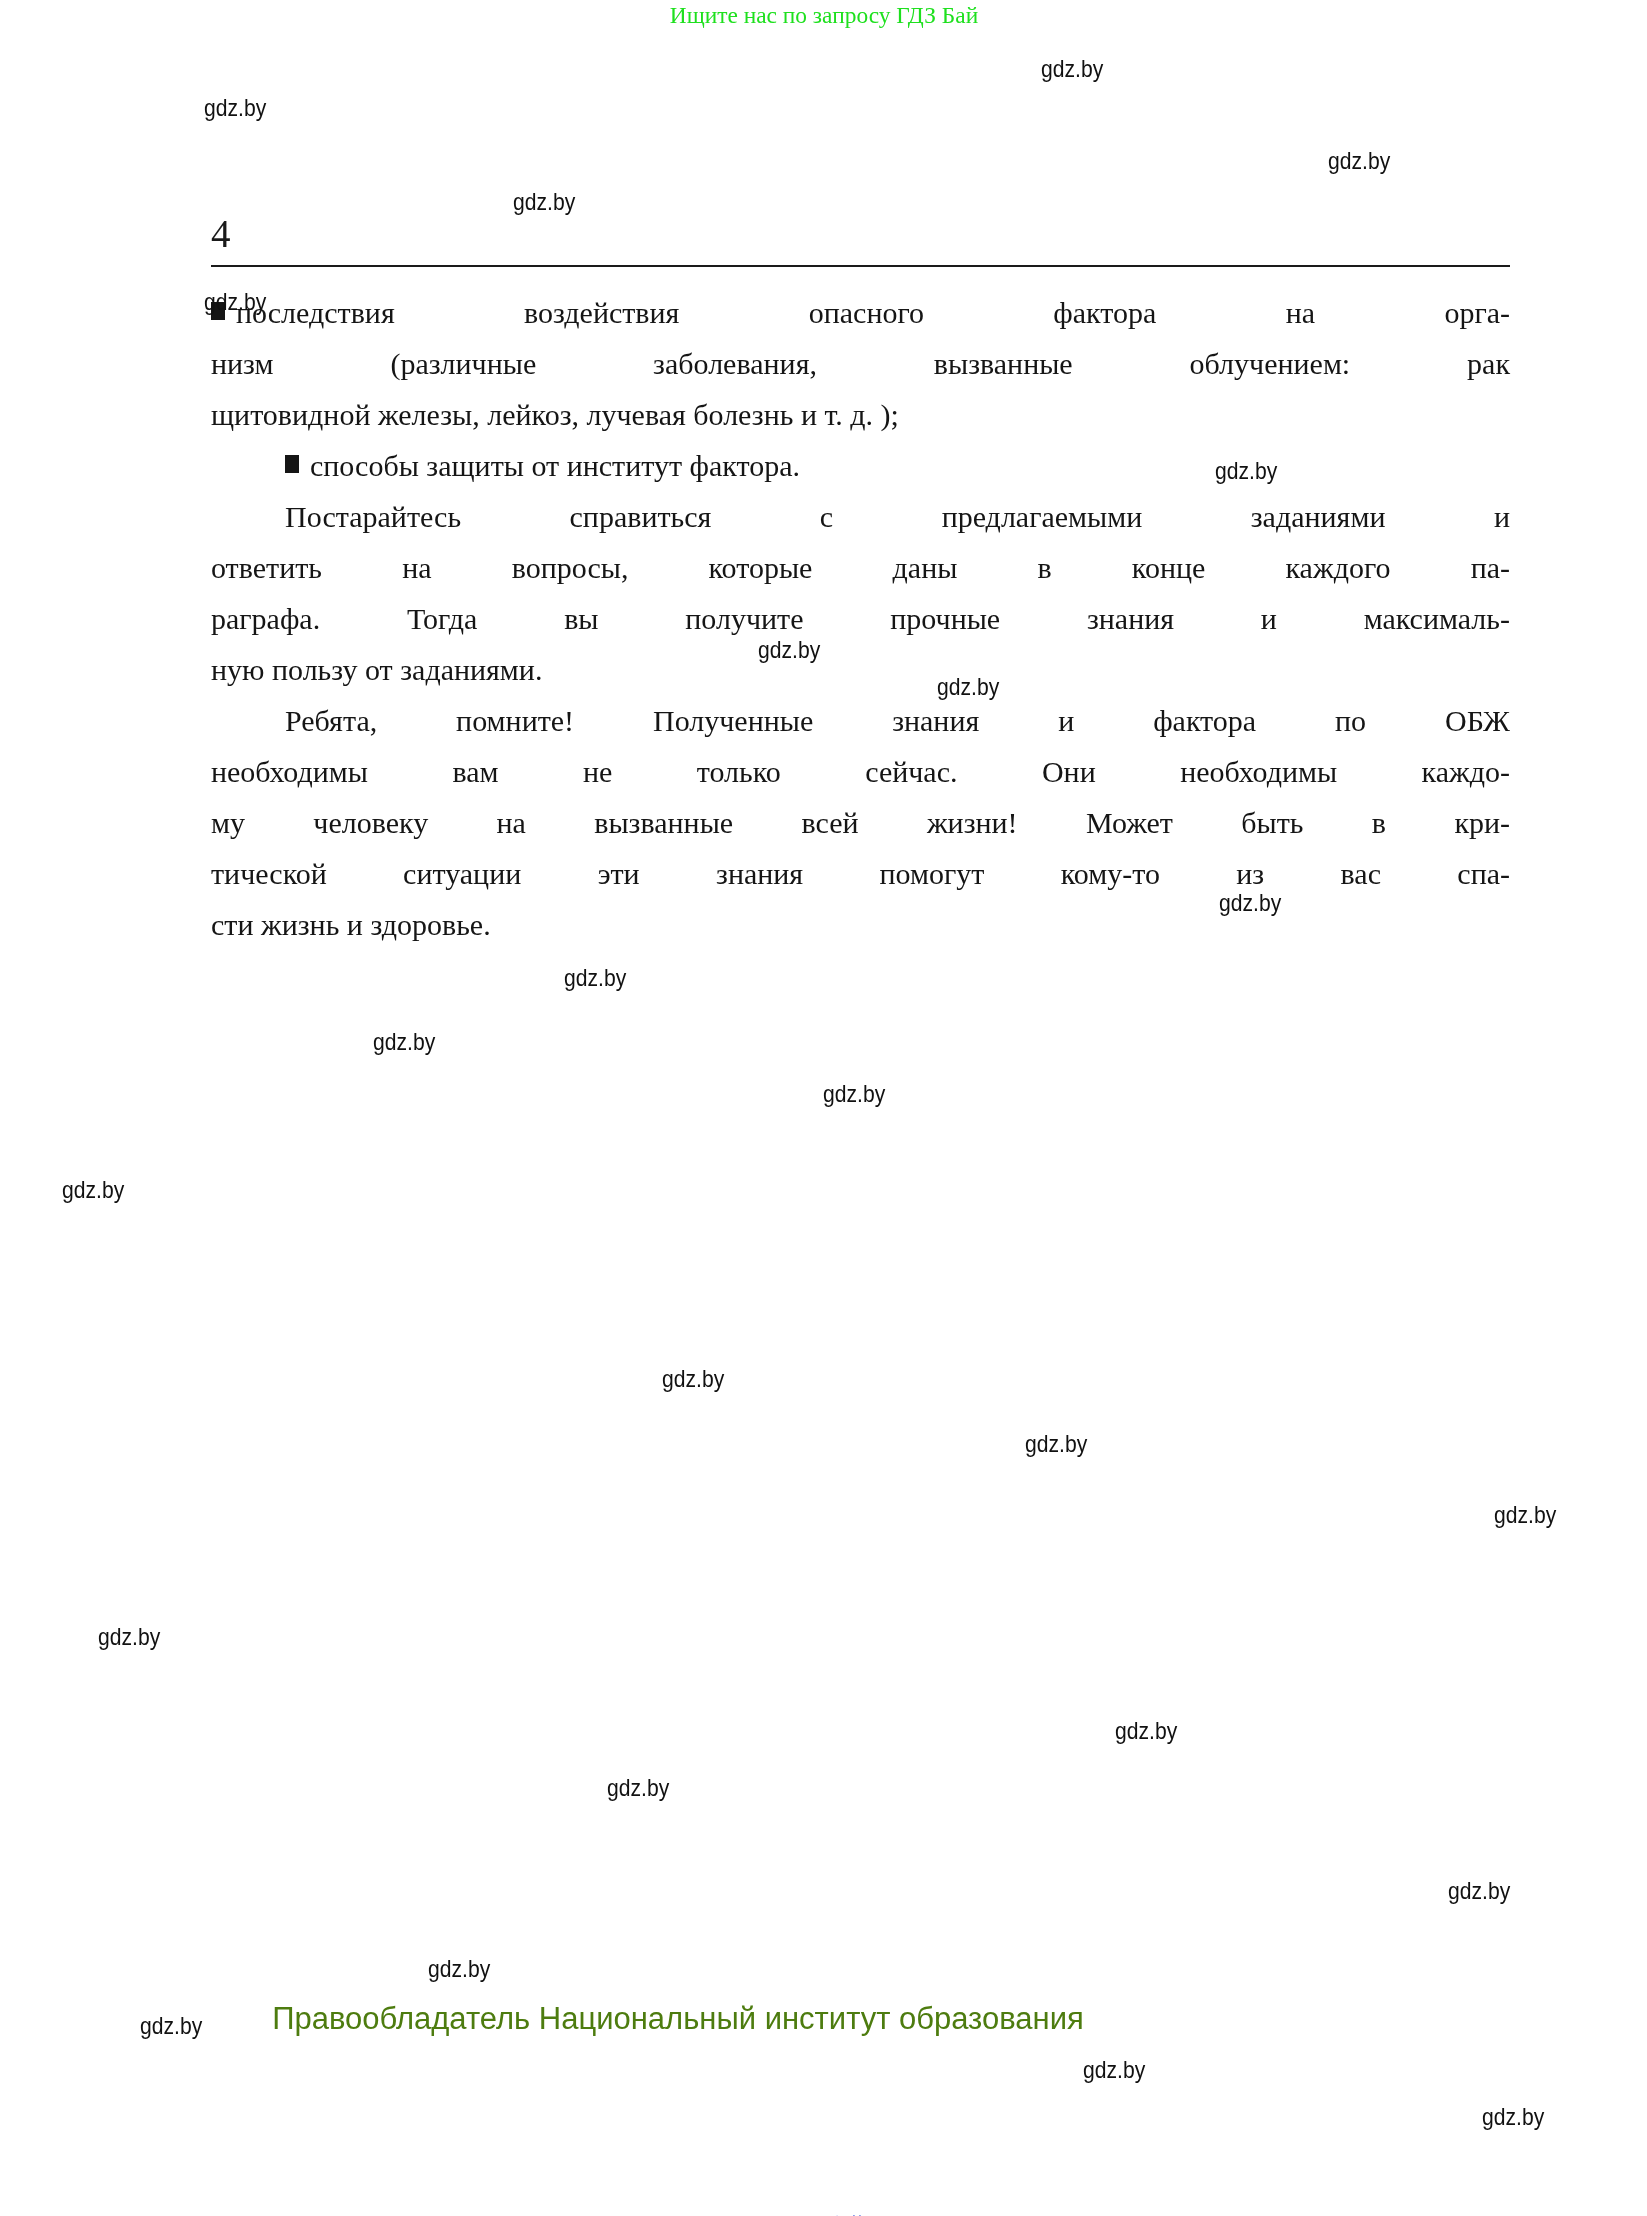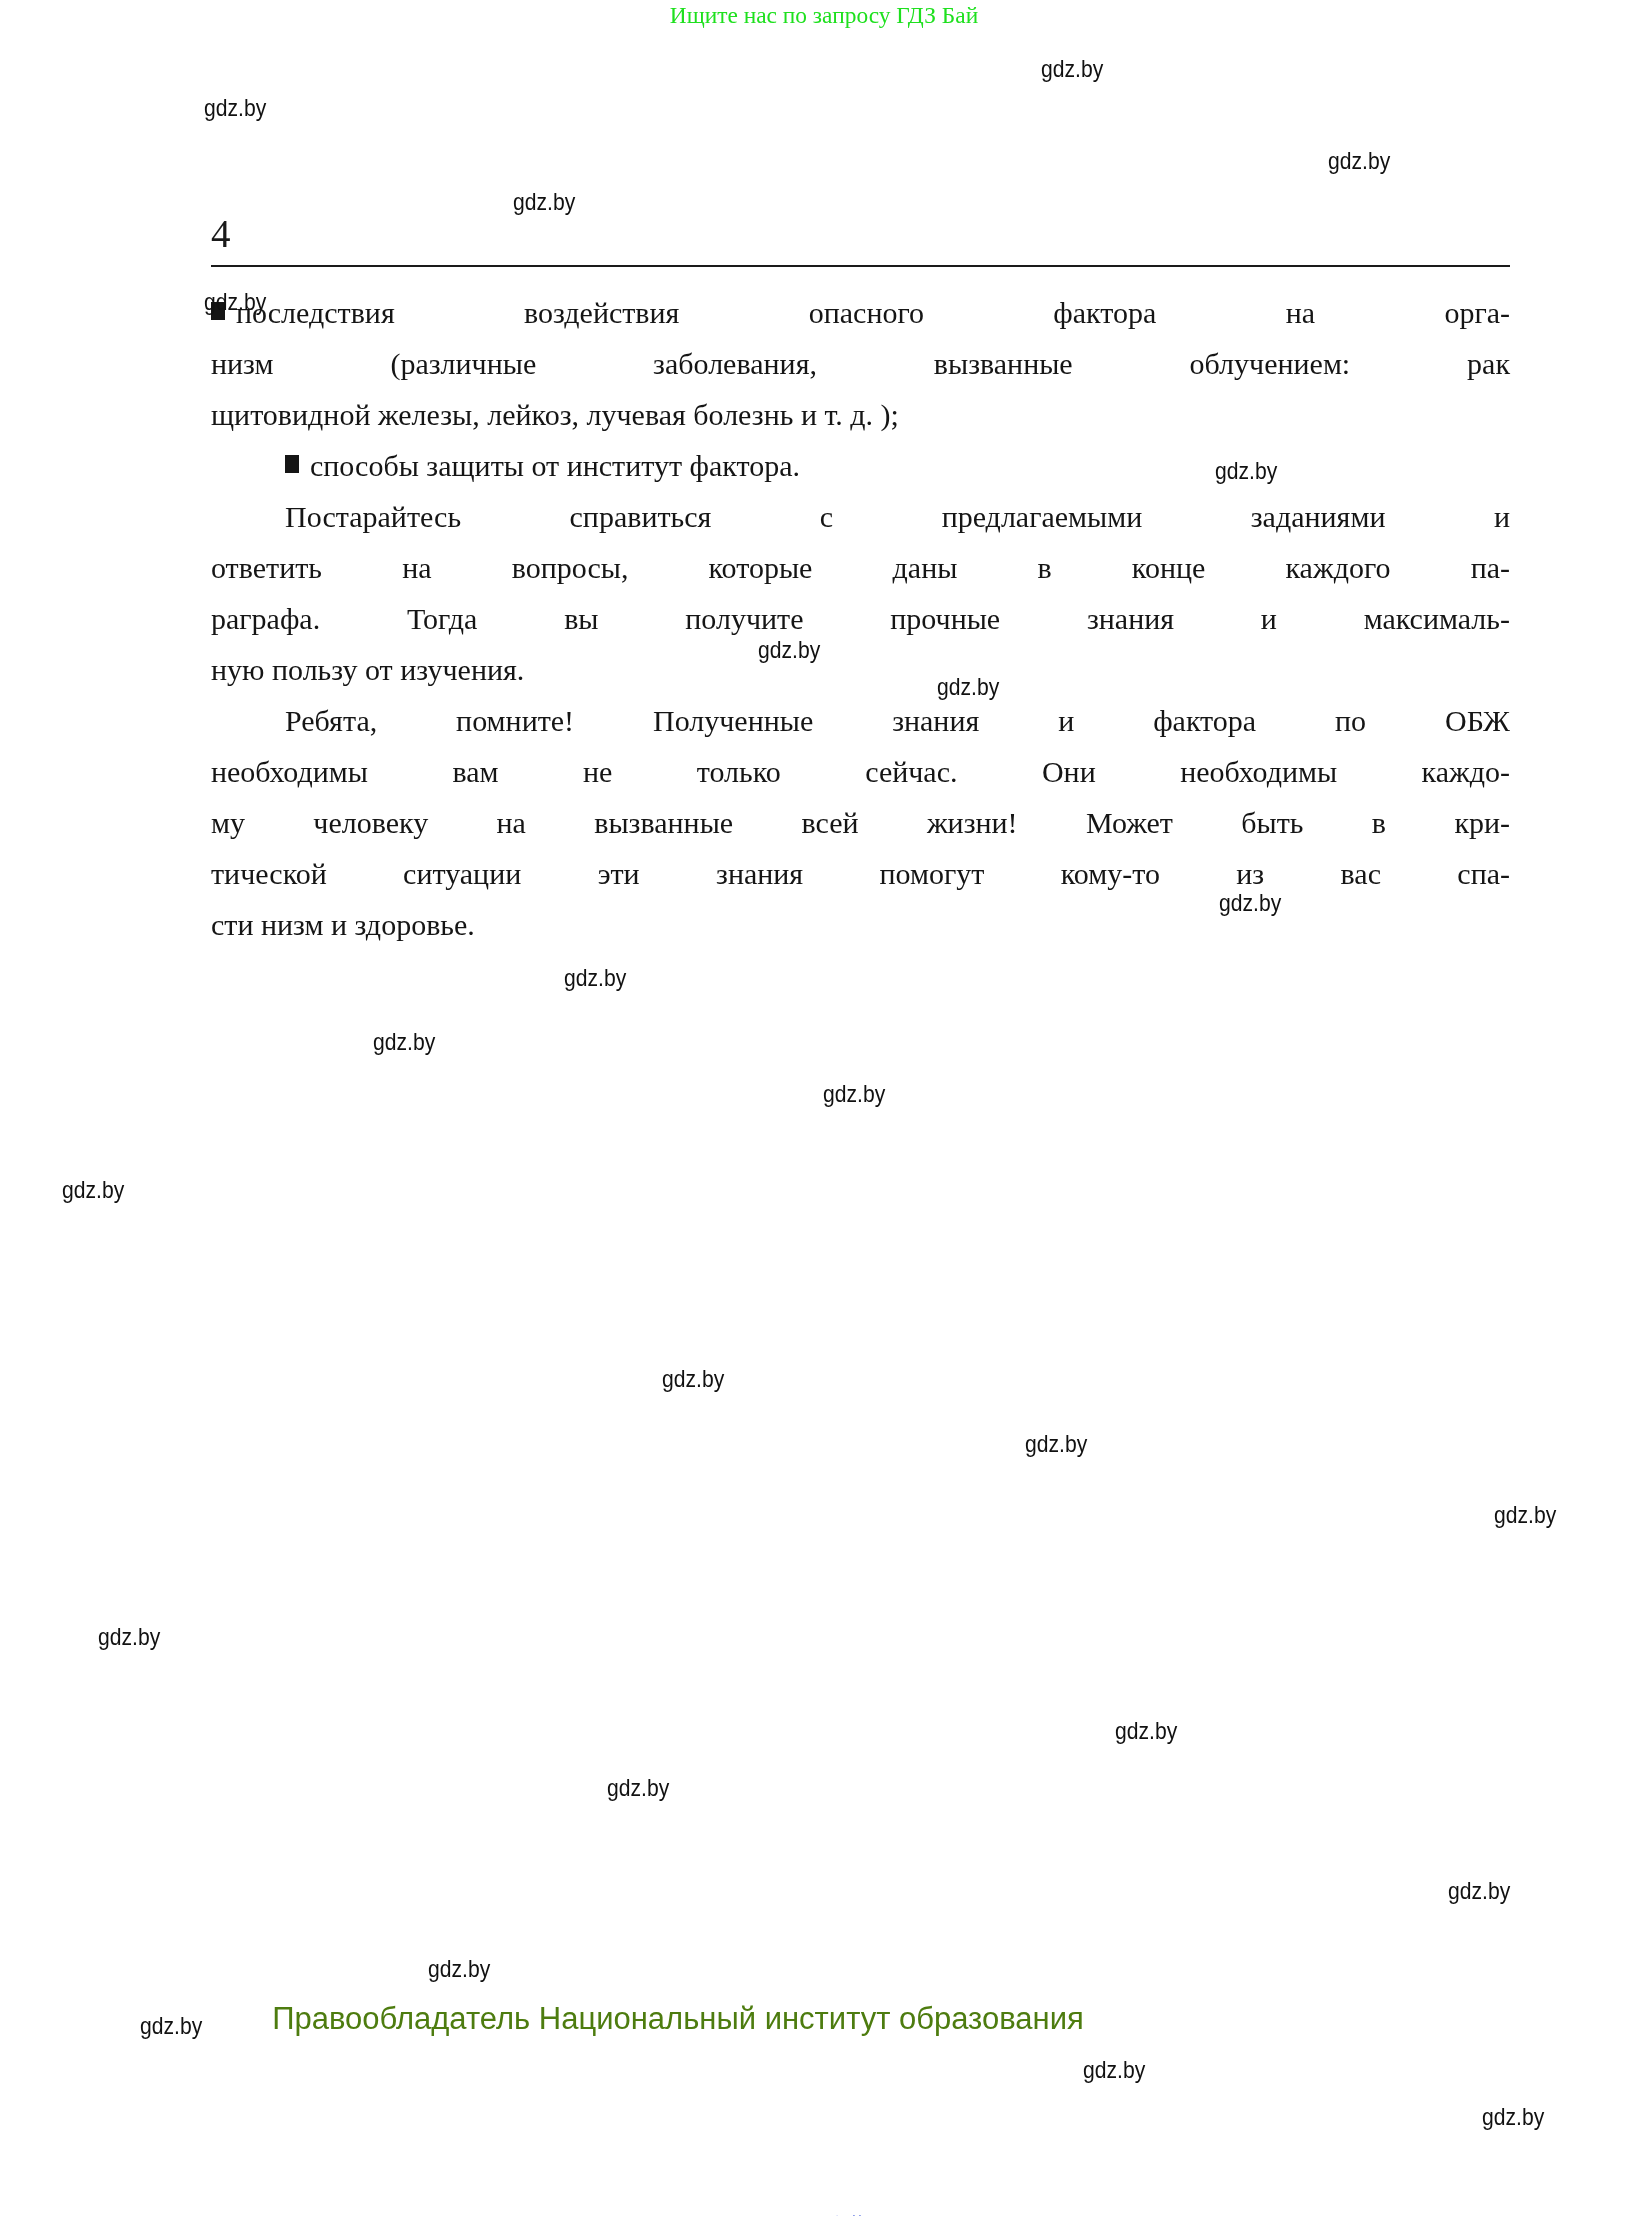--- a/index.html
+++ b/index.html
@@ -49,26 +49,26 @@
 <div class="rule"></div>
 
 <div class="body-text">
   <span class="line"><span class="bullet"></span><span>последствия воздействия опасного фактора на орга-</span></span>
   <span class="line">низм (различные заболевания, вызванные облучением: рак</span>
   <span class="line last">щитовидной железы, лейкоз, лучевая болезнь и т. д. );</span>
   <span class="line last indent"><span class="bullet"></span><span>способы защиты от институт фактора.</span></span>
   <span class="line indent">Постарайтесь справиться с предлагаемыми заданиями и</span>
   <span class="line">ответить на вопросы, которые даны в конце каждого па-</span>
   <span class="line">раграфа. Тогда вы получите прочные знания и максималь-</span>
-  <span class="line last">ную пользу от изучения.</span>
+  <span class="line last">ную пользу от заданиями.</span>
   <span class="line indent">Ребята, помните! Полученные знания и фактора по ОБЖ</span>
   <span class="line">необходимы вам не только сейчас. Они необходимы каждо-</span>
   <span class="line">му человеку на вызванные всей жизни! Может быть в кри-</span>
   <span class="line">тической ситуации эти знания помогут кому-то из вас спа-</span>
-  <span class="line last">сти низм и здоровье.</span>
+  <span class="line last">сти жизнь и здоровье.</span>
 </div>
 
 <div id="watermark-layer">
     <div class="wm" style="left: 1041px; top: 55px;">gdz.by</div>
     <div class="wm" style="left: 204px; top: 94px;">gdz.by</div>
     <div class="wm" style="left: 1328px; top: 147px;">gdz.by</div>
     <div class="wm" style="left: 513px; top: 188px;">gdz.by</div>
     <div class="wm" style="left: 204px; top: 288px;">gdz.by</div>
     <div class="wm" style="left: 1215px; top: 457px;">gdz.by</div>
     <div class="wm" style="left: 758px; top: 636px;">gdz.by</div>

